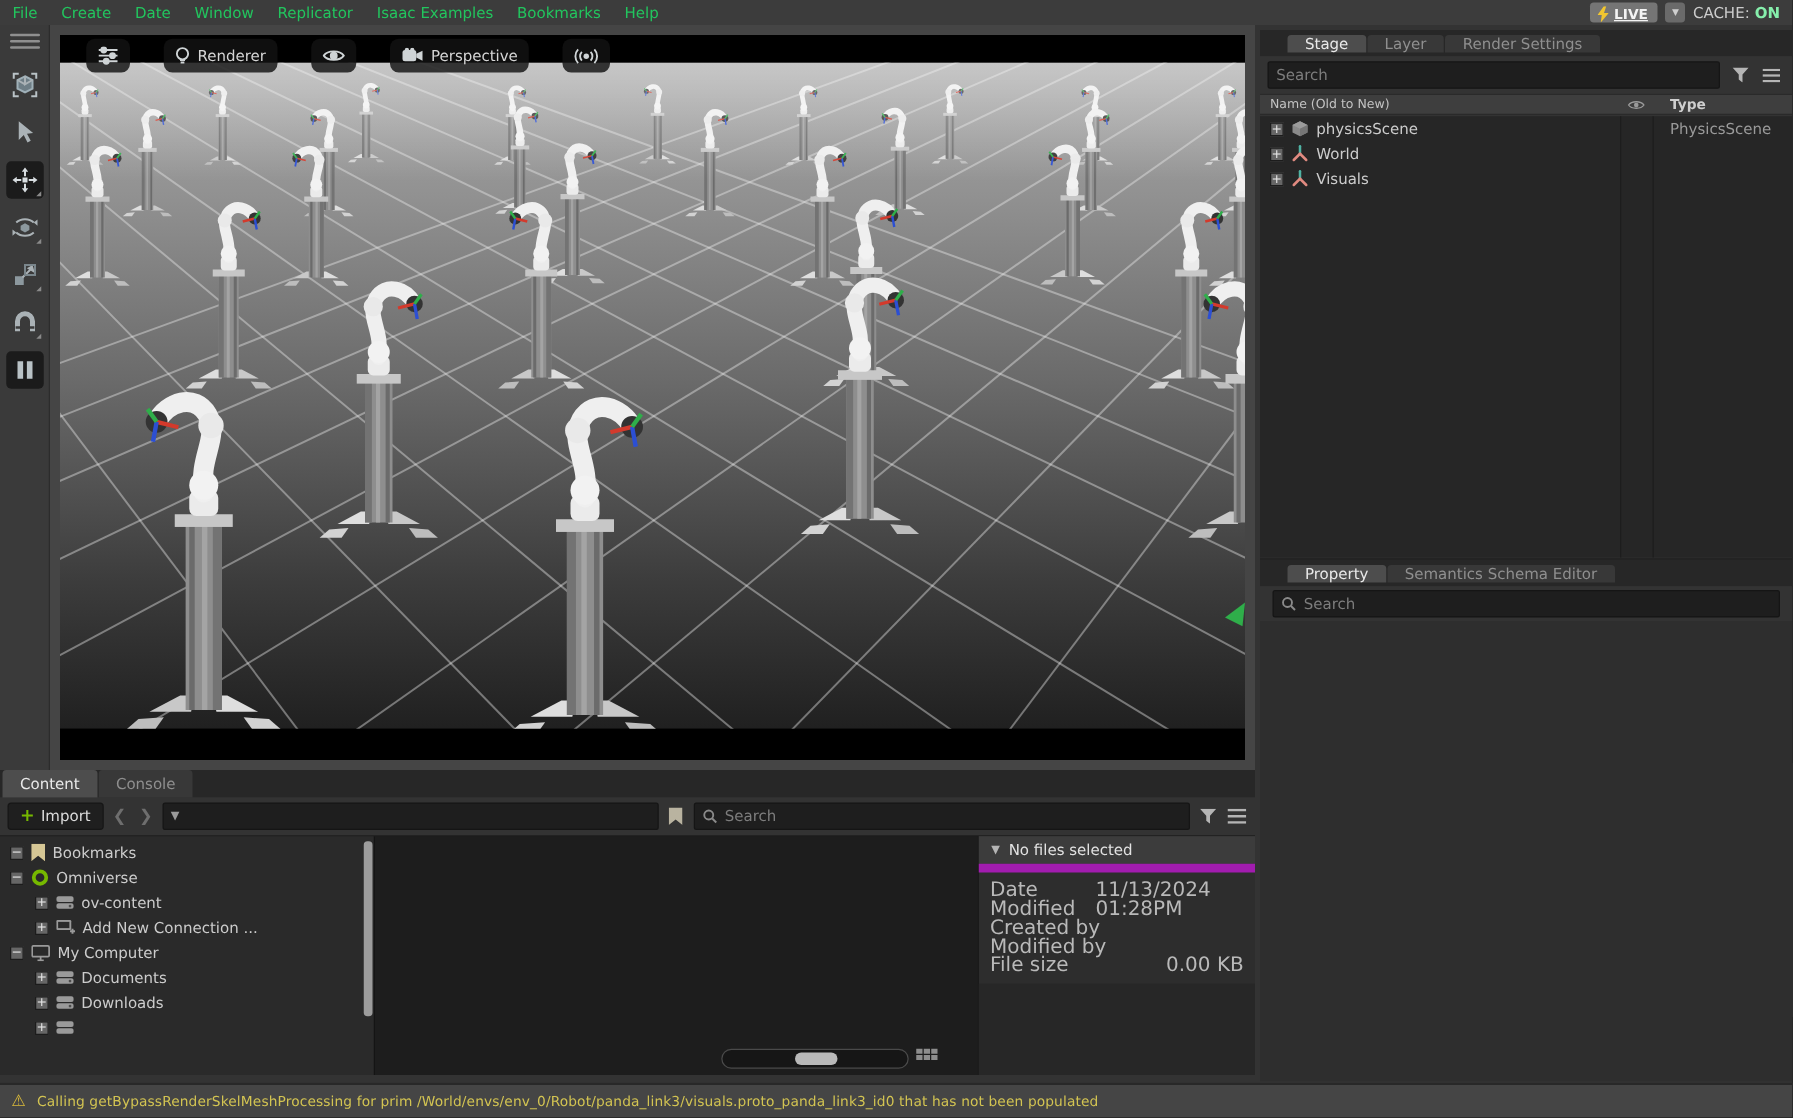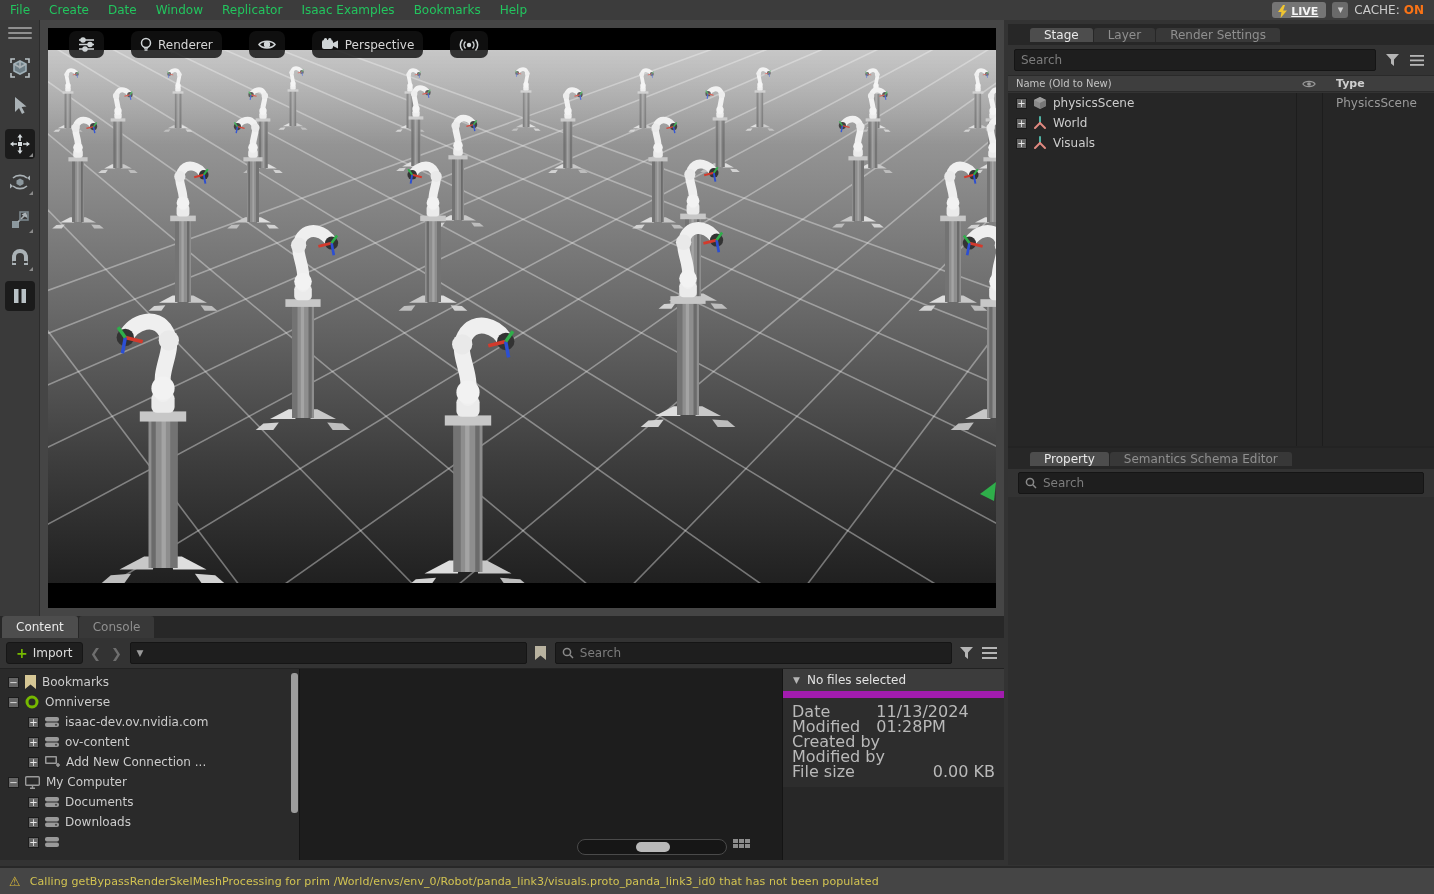--- a/index.html
+++ b/index.html
@@ -15,21 +15,21 @@
   .menubar { position:absolute; left:0; top:0; width:100%; height:20px; background:#3c3c3c;
     display:flex; align-items:center; padding:0 10px; gap:19px; z-index:30; }
   .menu-item { color:#22c55e; cursor:default; }
   .menubar-right { margin-left:auto; display:flex; align-items:center; gap:6px; }
   .live-btn { display:flex; align-items:flex-end; gap:4px; background:#757575; border-radius:3px;
     height:16px; padding:0 8px 0 6px; color:#f4f4f4; font-weight:bold; font-size:11px;text-decoration:underline; }
   .live-chevron { width:16px; height:16px; background:#6a6a6a; border-radius:3px; display:flex;
     align-items:center; justify-content:center; color:#cfcfcf; font-size:9px; }
   .live-chevron::after { content:"▼"; transform:scale(.8); }
   .cache { display:flex; gap:4px; font-size:12px; }
-  .cache .on { color:#f97316; font-weight:bold; }
+  .cache .on { color:#86efac; font-weight:bold; }
 
   
   .left-toolbar { position:absolute; left:0; top:20px; width:40px; height:596px; background:#3a3a3a;
     display:flex; flex-direction:column; align-items:center; padding-top:3px; z-index:20;
     border-right:1px solid #2c2c2c; }
   .grip { width:24px; display:flex; flex-direction:column; gap:3px; margin:4px 0 14px; }
   .grip i { display:block; height:2px; background:#8f8f8f; border-radius:1px; }
   .toolbtn { width:30px; height:30px; margin-bottom:8px; display:flex; align-items:center;
     justify-content:center; border-radius:4px; position:relative; cursor:pointer; }
   .toolbtn.active { background:#1b1b1b; }
@@ -518,29 +518,20 @@
           </svg>
           <span>Omniverse</span>
         </div>
         <div class="trow d1">
           <span class="xbox plus"></span>
           <svg width="14" height="12" viewBox="0 0 14 12">
             <rect x="0" y="1" width="14" height="4.5" rx="2" fill="#9a9a9a"></rect>
             <rect x="0" y="6.5" width="14" height="4.5" rx="2" fill="#9a9a9a"></rect>
             <circle cx="11" cy="8.8" r="1.1" fill="#4c4c4c"></circle>
           </svg>
-          <span>isaac-dev.ov.nvidia.com</span>
-        </div>
-        <div class="trow d1">
-          <span class="xbox plus"></span>
-          <svg width="14" height="12" viewBox="0 0 14 12">
-            <rect x="0" y="1" width="14" height="4.5" rx="2" fill="#9a9a9a"></rect>
-            <rect x="0" y="6.5" width="14" height="4.5" rx="2" fill="#9a9a9a"></rect>
-            <circle cx="11" cy="8.8" r="1.1" fill="#4c4c4c"></circle>
-          </svg>
           <span>ov-content</span>
         </div>
         <div class="trow d1">
           <span class="xbox plus"></span>
           <svg width="15" height="13" viewBox="0 0 15 13">
             <rect x="0" y="0" width="12" height="8" rx="1" fill="#9a9a9a"></rect>
             <rect x="1.5" y="1.5" width="9" height="5" fill="#2a2a2a"></rect>
             <path d="M11,9 h4 M13,7 v4" stroke="#9a9a9a" stroke-width="1.6"></path>
           </svg>
           <span>Add New Connection ...</span>

